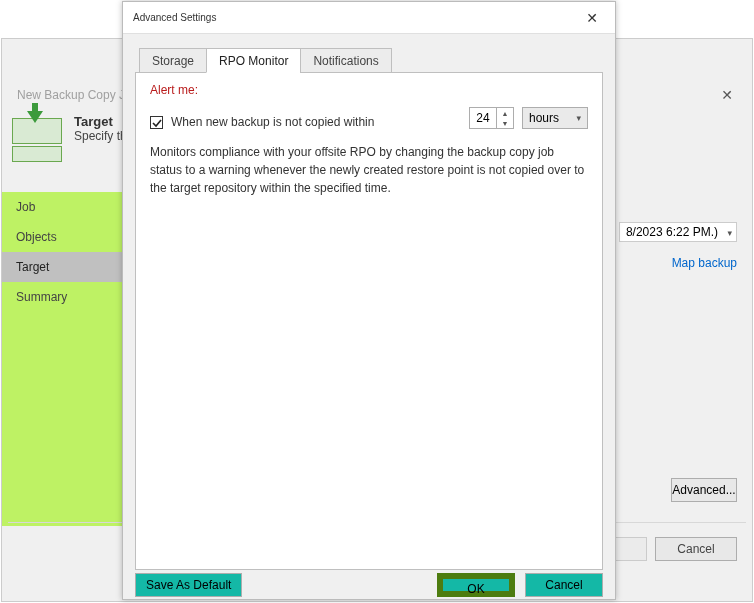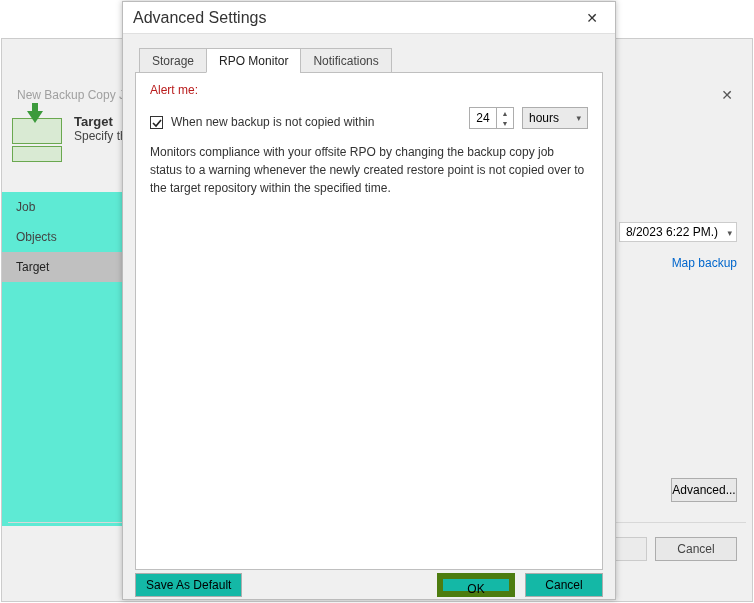--- a/index.html
+++ b/index.html
@@ -11,37 +11,37 @@
     .wizard-close { position: absolute; top: 44px; right: 10px; width: 30px; height: 24px; text-align: center; line-height: 24px; font-size: 14px; color: #555; cursor: pointer; }
     .wizard-header { position: absolute; top: 75px; left: 10px; right: 10px; height: 55px; display: flex; align-items: flex-start; }
     .wizard-icon-box { width: 50px; height: 44px; margin-right: 12px; margin-top: 4px; display: flex; flex-direction: column; gap: 2px; }
     .wizard-icon-top { flex: 1; background: #d9ead3; border: 1px solid #6aa84f; position: relative; }
     .wizard-icon-arrow { position: absolute; top: -8px; left: 14px; width: 0; height: 0; border-left: 8px solid transparent; border-right: 8px solid transparent; border-top: 12px solid #3c9a3c; }
     .wizard-icon-arrow::before { content:""; position:absolute; top:-20px; left:-3px; width:6px; height:8px; background:#3c9a3c; }
     .wizard-icon-bottom { flex: 0.6; background: #d9ead3; border: 1px solid #6aa84f; }
     .wizard-header-text { }
     .wizard-header-title { font-weight: bold; font-size: 13px; color: #333; }
     .wizard-header-desc { font-size: 12px; color: #444; }
-    .wizard-sidebar { position: absolute; top: 153px; left: 0; width: 140px; bottom: 75px; background: #5eead4; }
+    .wizard-sidebar { position: absolute; top: 153px; left: 0; width: 140px; bottom: 75px; background: #bef264; }
     .sidebar-item { padding: 8px 14px; font-size: 12px; color: #444; cursor: pointer; }
     .sidebar-item.active { background: #c0c0c0; color: #222; }
     .wizard-content-right { position: absolute; top: 183px; right: 15px; text-align: right; }
     .date-dropdown { border: 1px solid #ccc; background: #fff; padding: 2px 18px 2px 6px; display: inline-block; position: relative; }
     .date-dropdown .chev { position: absolute; right: 4px; top: 5px; font-size: 9px; color: #555; }
     .map-link { margin-top: 14px; color: #0066cc; cursor: pointer; display: inline-block; }
     .wizard-adv-btn { position: absolute; right: 15px; bottom: 99px; width: 66px; height: 24px; border: 1px solid #adadad; background: #e8e8e8; text-align: center; line-height: 22px; cursor: pointer; }
     .wizard-divider { position: absolute; left: 6px; right: 6px; bottom: 78px; height: 1px; background: #d8d8d8; }
     .wizard-btn-row { position: absolute; right: 15px; bottom: 40px; display: flex; gap: 8px; }
     .wizard-btn { width: 82px; height: 24px; border: 1px solid #adadad; background: #e8e8e8; text-align: center; line-height: 22px; cursor: pointer; color: #444; }
     .wizard-btn.semi { opacity: 0.55; }
 
     
     .dialog { position: absolute; top: 1px; left: 122px; width: 494px; height: 599px; border: 1px solid #bbb; background: #f0f0f0; box-shadow: 0 0 6px rgba(0,0,0,0.25); display: flex; flex-direction: column; }
     .dialog-titlebar { height: 32px; line-height: 32px; padding: 0 10px; display: flex; justify-content: space-between; align-items: center; background: #fff; border-bottom: 1px solid #e0e0e0; }
-    .dialog-title { font-size: 16px; color: #333; }
+    .dialog-title { font-size: 10px; color: #333; }
     .dialog-close { width: 26px; text-align: center; font-size: 14px; color: #333; cursor: pointer; }
     .dialog-body { flex: 1; position: relative; background: #f0f0f0; padding: 12px 12px 0 12px; }
     .tabs-row { display: flex; align-items: flex-end; height: 26px; margin-left: 4px; position: relative; z-index: 2; }
     .tab { padding: 5px 12px 4px; border: 1px solid #bfbfbf; background: #ececec; color: #444; margin-right: -1px; cursor: pointer; position: relative; top: 1px; }
     .tab.active { background: #fff; border-bottom: 1px solid #fff; color: #222; }
     .tab-pane { border: 1px solid #bfbfbf; background: #fff; height: 498px; padding: 10px 14px; position: relative; z-index: 1; }
     .pane-heading { font-size: 12px; color: #b91c1c; margin-bottom: 10px; }
     .alert-row { display: flex; align-items: flex-end; gap: 8px; margin-bottom: 14px; }
     .chk { width: 13px; height: 13px; border: 1px solid #333; display: inline-flex; align-items: center; justify-content: center; background: #fff; cursor: pointer; }
     .chk svg { width: 10px; height: 10px; }
@@ -74,20 +74,21 @@
     </div>
     <div class="wizard-header-text">
       <div class="wizard-header-title">Target</div>
       <div class="wizard-header-desc">Specify th</div>
     </div>
   </div>
   <div class="wizard-sidebar">
     <div class="sidebar-item">Job</div>
     <div class="sidebar-item">Objects</div>
     <div class="sidebar-item active">Target</div>
+    <div class="sidebar-item">Summary</div>
   </div>
   <div class="wizard-content-right">
     <span class="date-dropdown">
       <span>8/2023 6:22 PM.)</span>
       <span class="chev">▾</span>
     </span><br>
     <span class="map-link">Map backup</span>
   </div>
   <div class="wizard-adv-btn">Advanced...</div>
   <div class="wizard-divider"></div>

